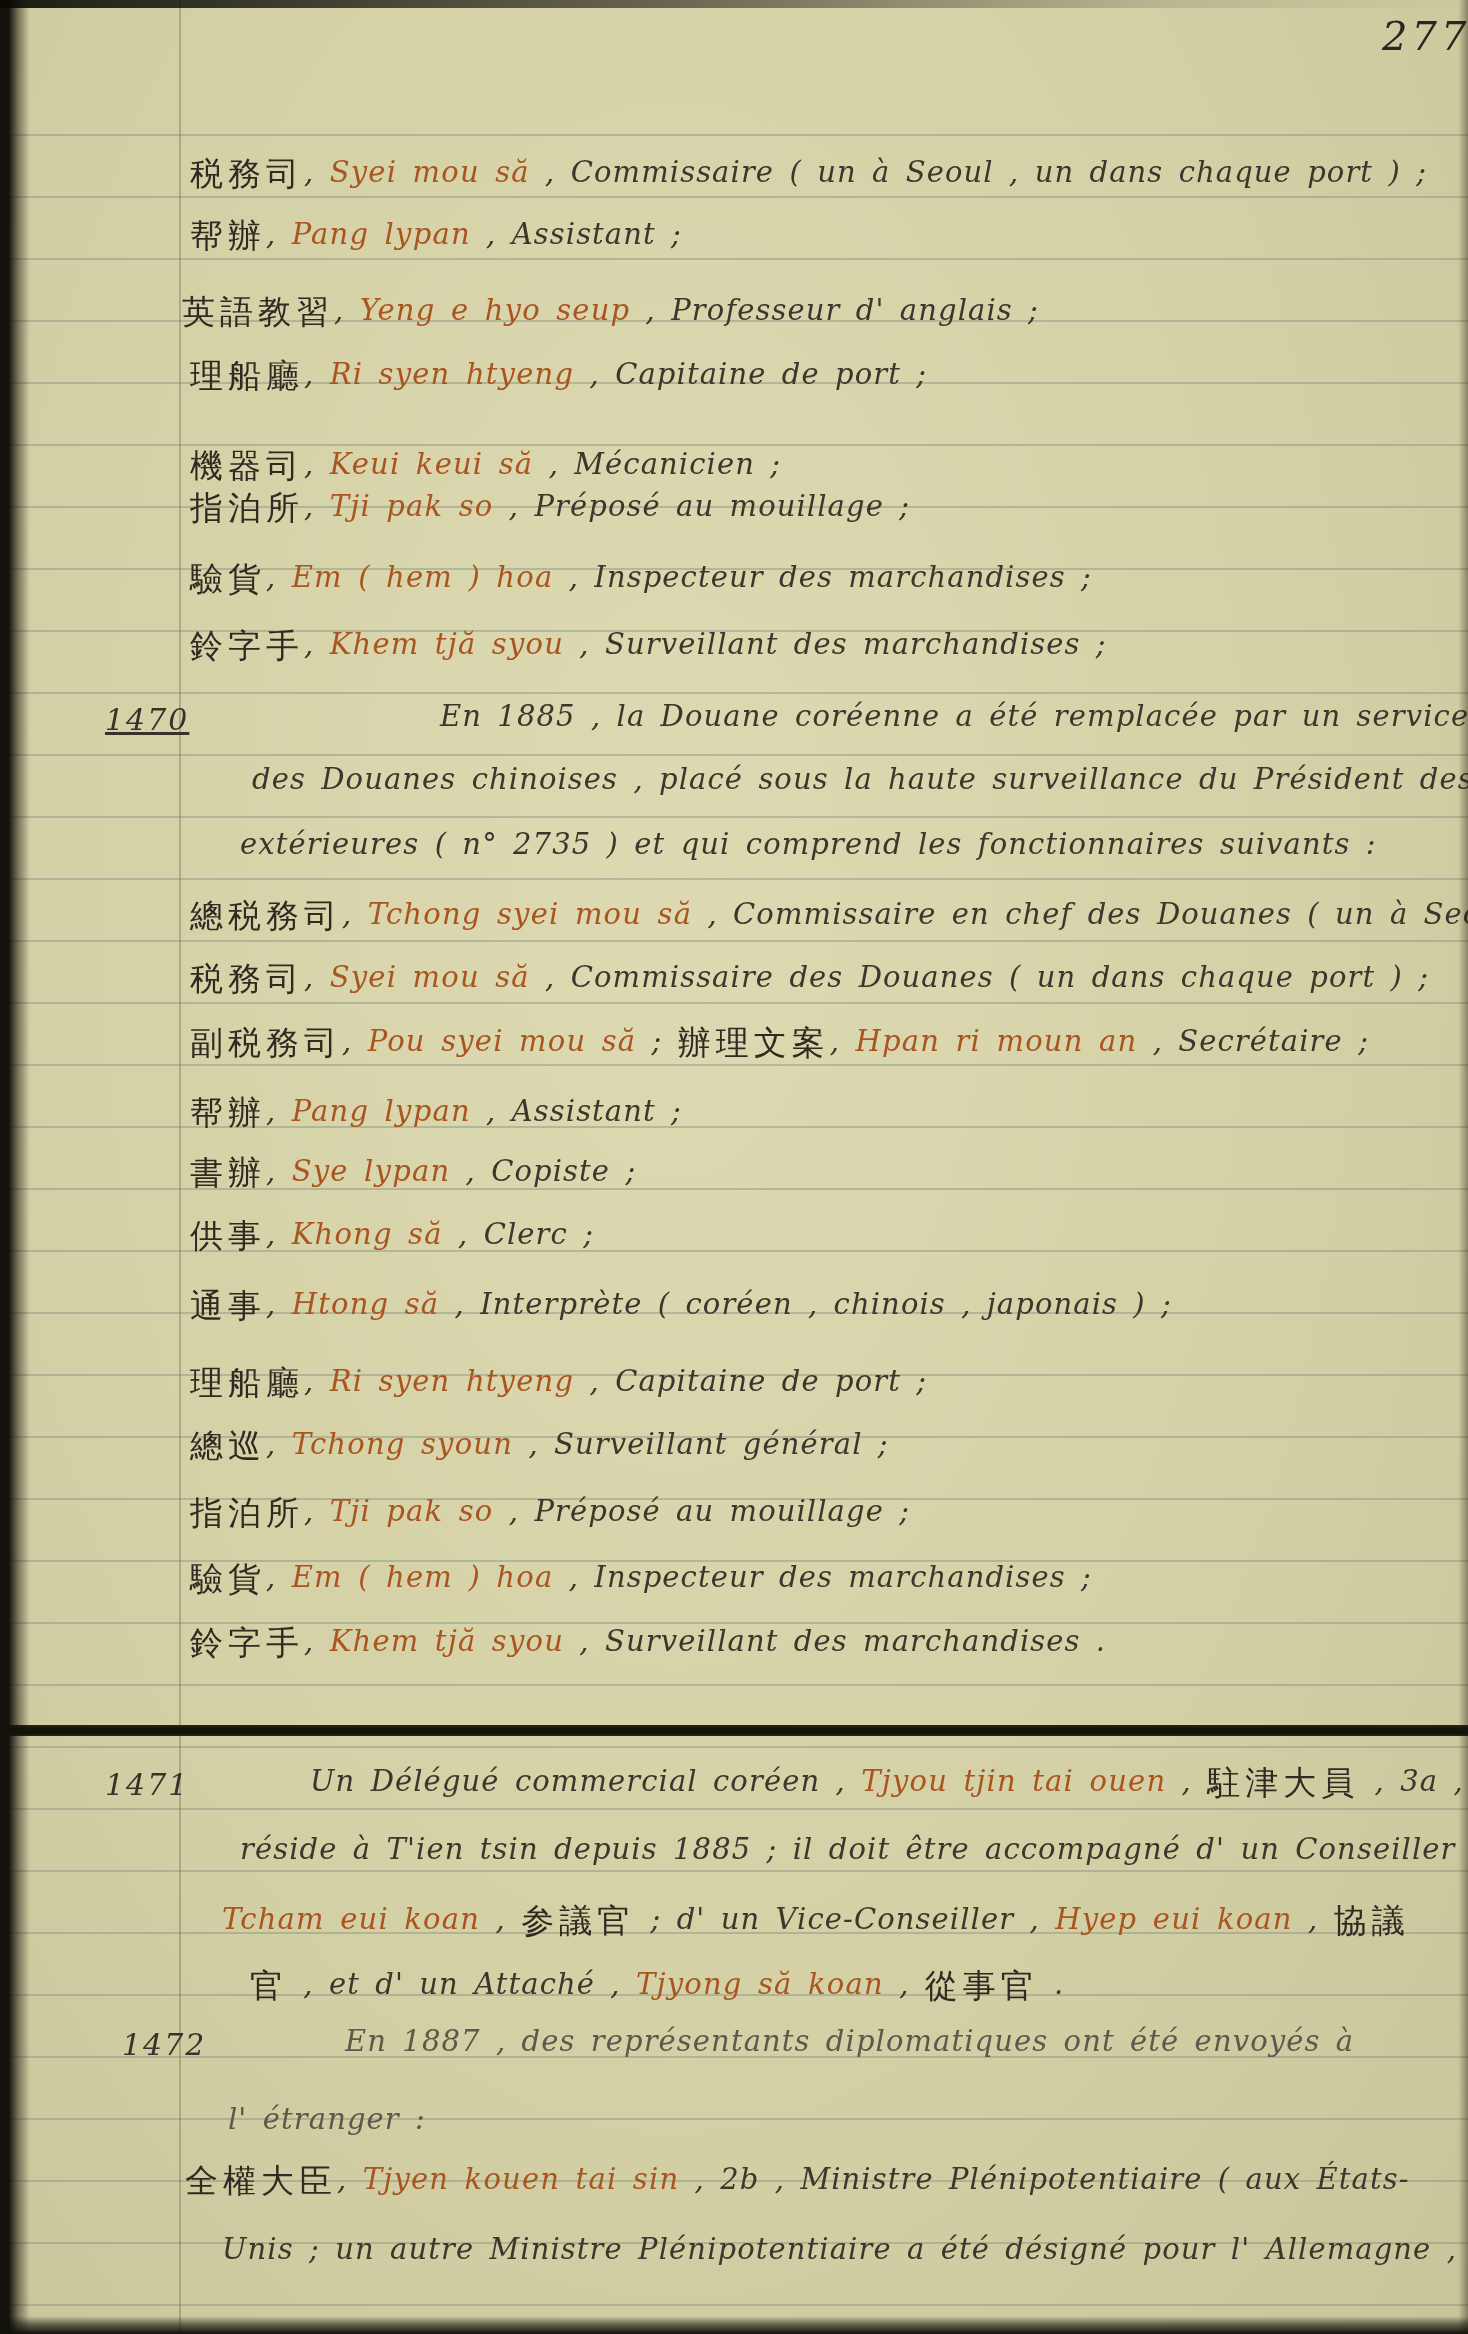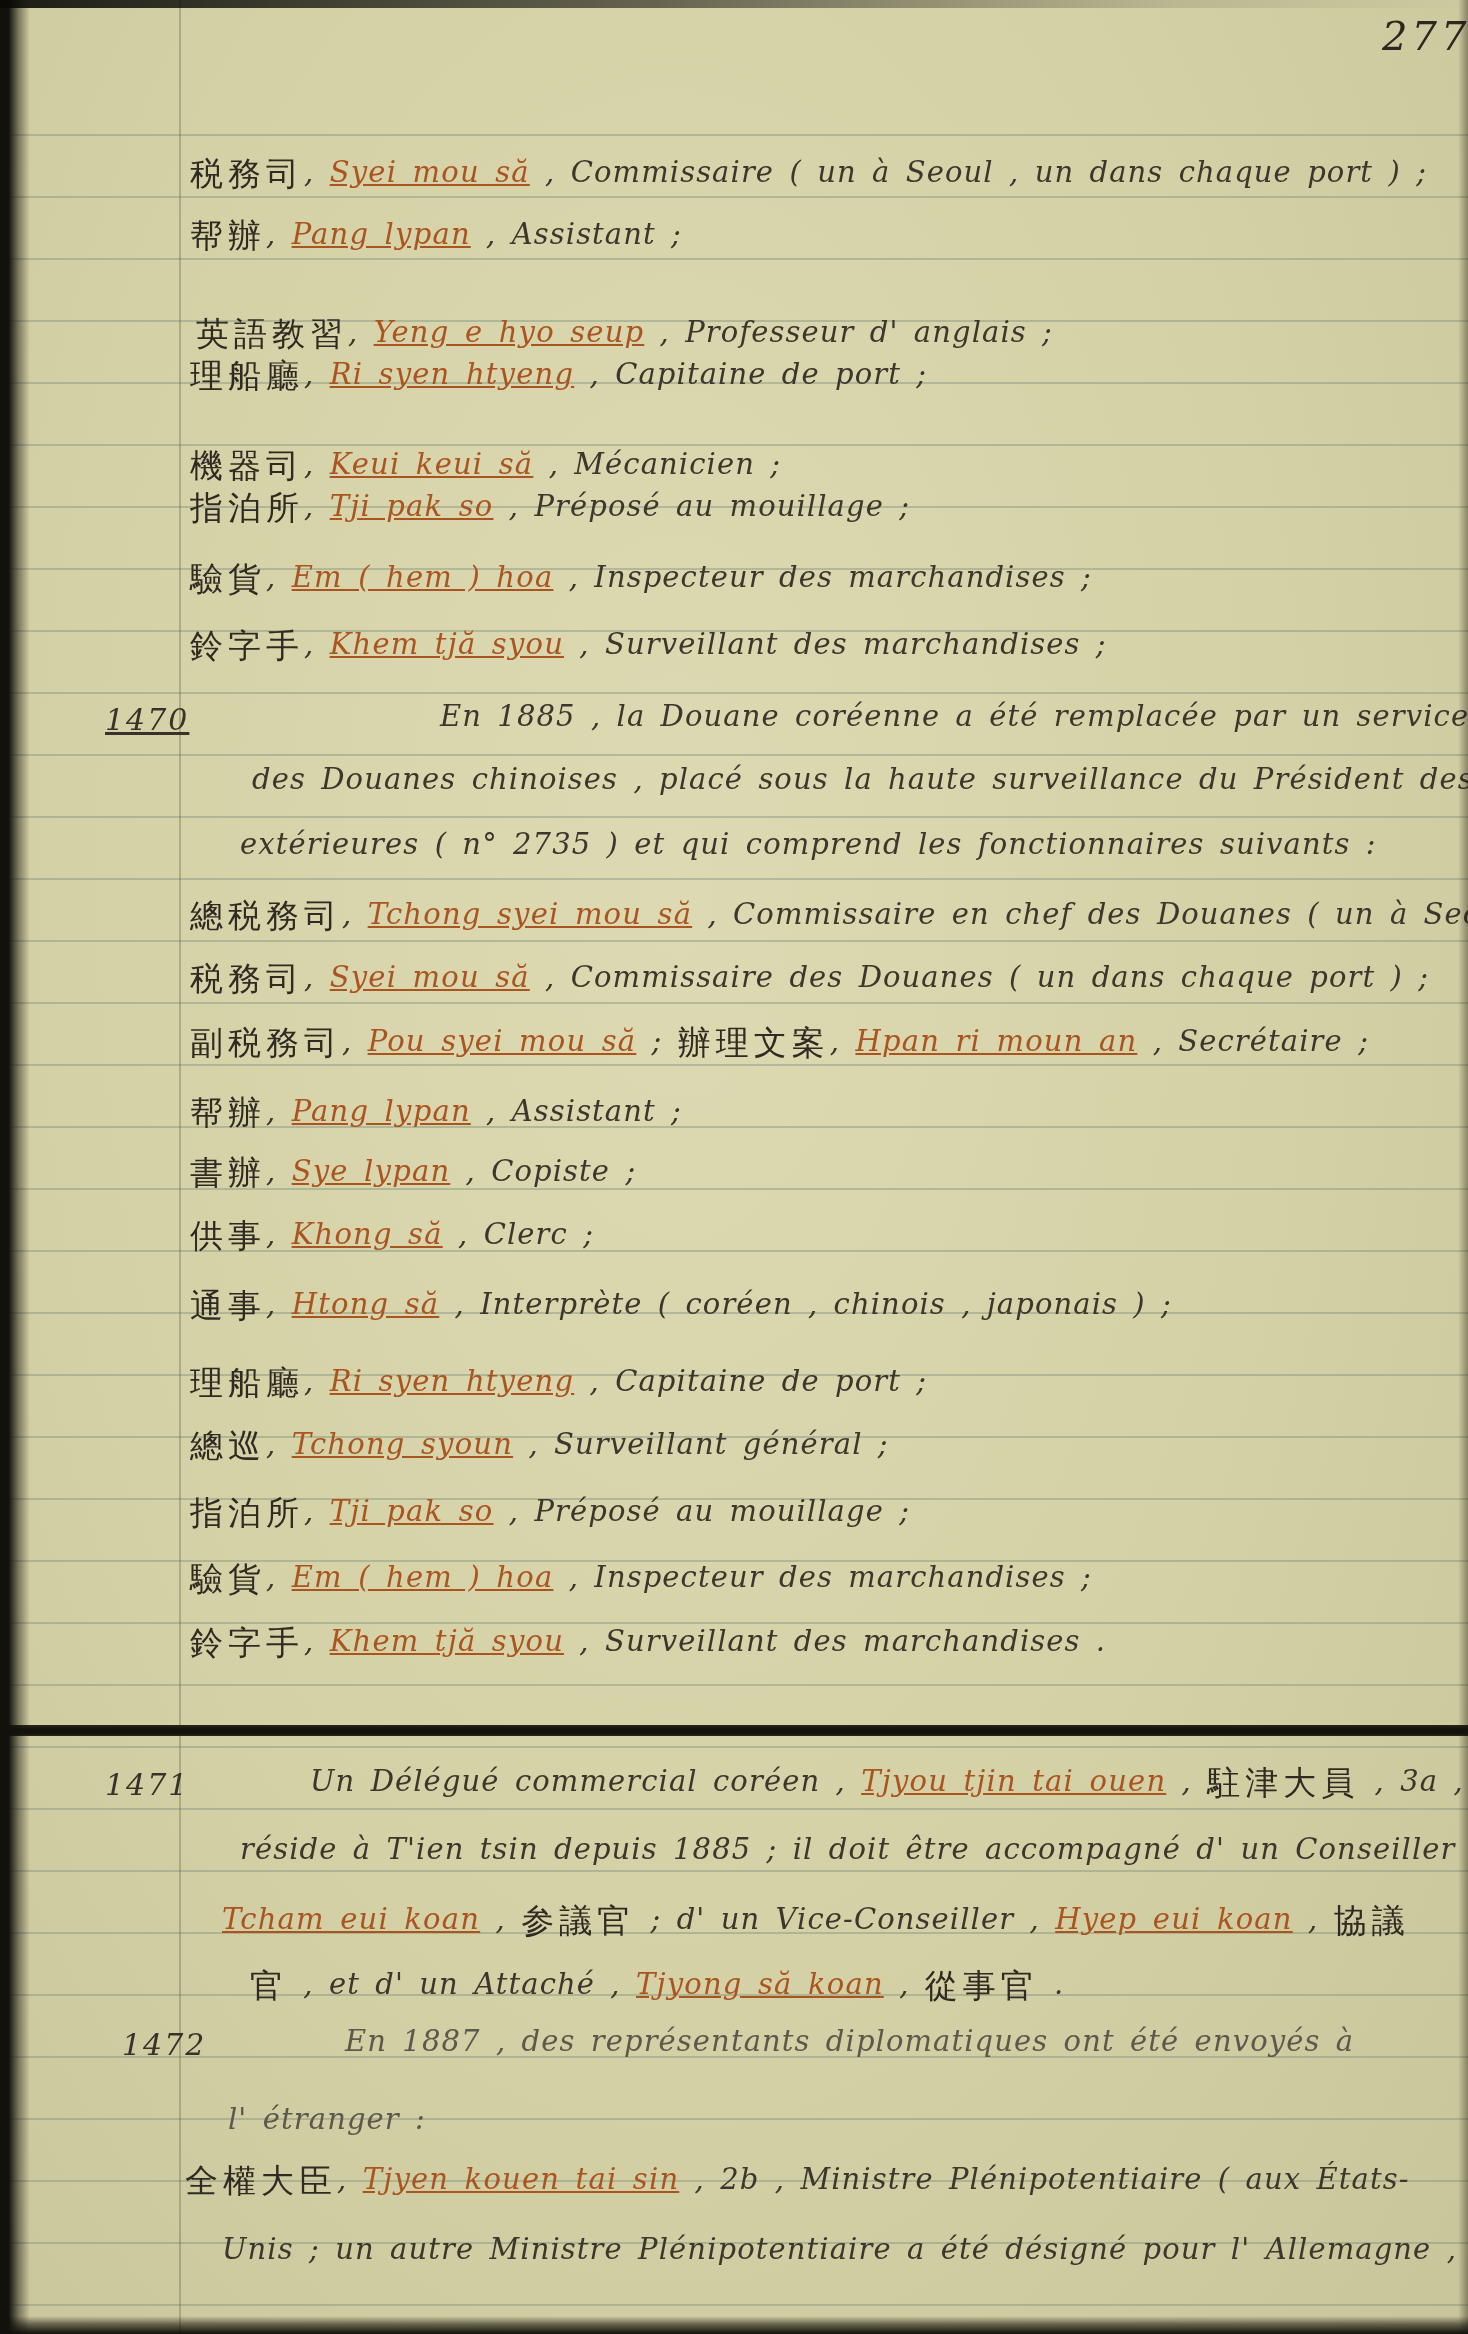--- a/index.html
+++ b/index.html
@@ -20,39 +20,39 @@
     background:linear-gradient(to right,rgba(10,9,6,.9) 0%,rgba(10,9,6,.55) 45%,rgba(10,9,6,.12) 80%,rgba(10,9,6,0) 100%);}
   #edge-right{right:0;top:0;width:10px;height:100%;
     background:linear-gradient(to left,rgba(20,18,12,.38),rgba(20,18,12,0));}
   
   #divider{position:absolute;left:0;top:1725px;width:100%;height:11px;
     background:linear-gradient(to bottom,#2a2719 0%,#14130b 35%,#14130b 75%,#2a2719 100%);}
   
   .line{position:absolute;white-space:nowrap;line-height:1;}
   .sb{font:italic 29px/1.1 "DejaVu Serif", serif;color:#3c372c;letter-spacing:1.1px;word-spacing:5px;}
   .sf{font:italic 29px/1.1 "DejaVu Serif", serif;color:#5d584c;letter-spacing:1.1px;word-spacing:5px;}
-  .sr{font:italic 29px/1.1 "DejaVu Serif", serif;color:#aa5420;letter-spacing:1.2px;word-spacing:5px;text-decoration:underline;}
+  .sr{font:italic 29px/1.1 "DejaVu Serif", serif;color:#aa5420;letter-spacing:1.2px;word-spacing:5px;}
   .sc{font:33px/1 "DejaVu Sans", sans-serif;color:#2f2b22;letter-spacing:5px;vertical-align:-3px;}
   .margin-num{position:absolute;font:italic 30px/1 "DejaVu Serif", serif;color:#37332a;letter-spacing:2px;}
   #page-number{position:absolute;left:1382px;top:16px;font:italic 40px/1 "DejaVu Serif", serif;
     color:#2c2820;letter-spacing:4px;}
 </style>
 </head>
 <body>
 
 <div id="photo">
   <div id="rules"></div>
   <div id="margin-rule"></div>
 
   <div id="page-number">277</div>
 
   <div id="lines">
       <div class="line" style="top: 157px; left: 190px;"><span class="sc">税務司</span><span class="sb">, </span><span class="sr">Syei mou să</span><span class="sb"> , Commissaire ( un à Seoul , un dans chaque port ) ;</span></div>
       <div class="line" style="top: 219px; left: 190px;"><span class="sc">帮辦</span><span class="sb">, </span><span class="sr">Pang lypan</span><span class="sb"> , Assistant ;</span></div>
-      <div class="line" style="top: 295px; left: 196px; margin-top: 22px;"><span class="sc">英語教習</span><span class="sb">, </span><span class="sr">Yeng e hyo seup</span><span class="sb"> , Professeur d' anglais ;</span></div>
+      <div class="line" style="top: 295px; left: 182px;"><span class="sc">英語教習</span><span class="sb">, </span><span class="sr">Yeng e hyo seup</span><span class="sb"> , Professeur d' anglais ;</span></div>
       <div class="line" style="top: 359px; left: 190px;"><span class="sc">理船廳</span><span class="sb">, </span><span class="sr">Ri syen htyeng</span><span class="sb"> , Capitaine de port ;</span></div>
       <div class="line" style="top: 429px; left: 190px; margin-top: 20px;"><span class="sc">機器司</span><span class="sb">, </span><span class="sr">Keui keui să</span><span class="sb"> , Mécanicien ;</span></div>
       <div class="line" style="top: 491px; left: 190px;"><span class="sc">指泊所</span><span class="sb">, </span><span class="sr">Tji pak so</span><span class="sb"> , Préposé au mouillage ;</span></div>
       <div class="line" style="top: 562px; left: 190px;"><span class="sc">驗貨</span><span class="sb">, </span><span class="sr">Em ( hem ) hoa</span><span class="sb"> , Inspecteur des marchandises ;</span></div>
       <div class="line" style="top: 629px; left: 190px;"><span class="sc">鈴字手</span><span class="sb">, </span><span class="sr">Khem tjă syou</span><span class="sb"> , Surveillant des marchandises ;</span></div>
       <div class="line" style="top: 701px; left: 440px;"><span class="sb">En 1885 , la Douane coréenne a été remplacée par un service détaché</span></div>
       <div class="margin-num" style="top: 705px; left: 105px; text-decoration: underline;">1470</div>
       <div class="line" style="top: 764px; left: 252px;"><span class="sb">des Douanes chinoises , placé sous la haute surveillance du Président des Relations</span></div>
       <div class="line" style="top: 829px; left: 240px;"><span class="sb">extérieures ( n° 2735 ) et qui comprend les fonctionnaires suivants :</span></div>
       <div class="line" style="top: 899px; left: 190px;"><span class="sc">總税務司</span><span class="sb">, </span><span class="sr">Tchong syei mou să</span><span class="sb"> , Commissaire en chef des Douanes ( un à Seoul ) ;</span></div>

